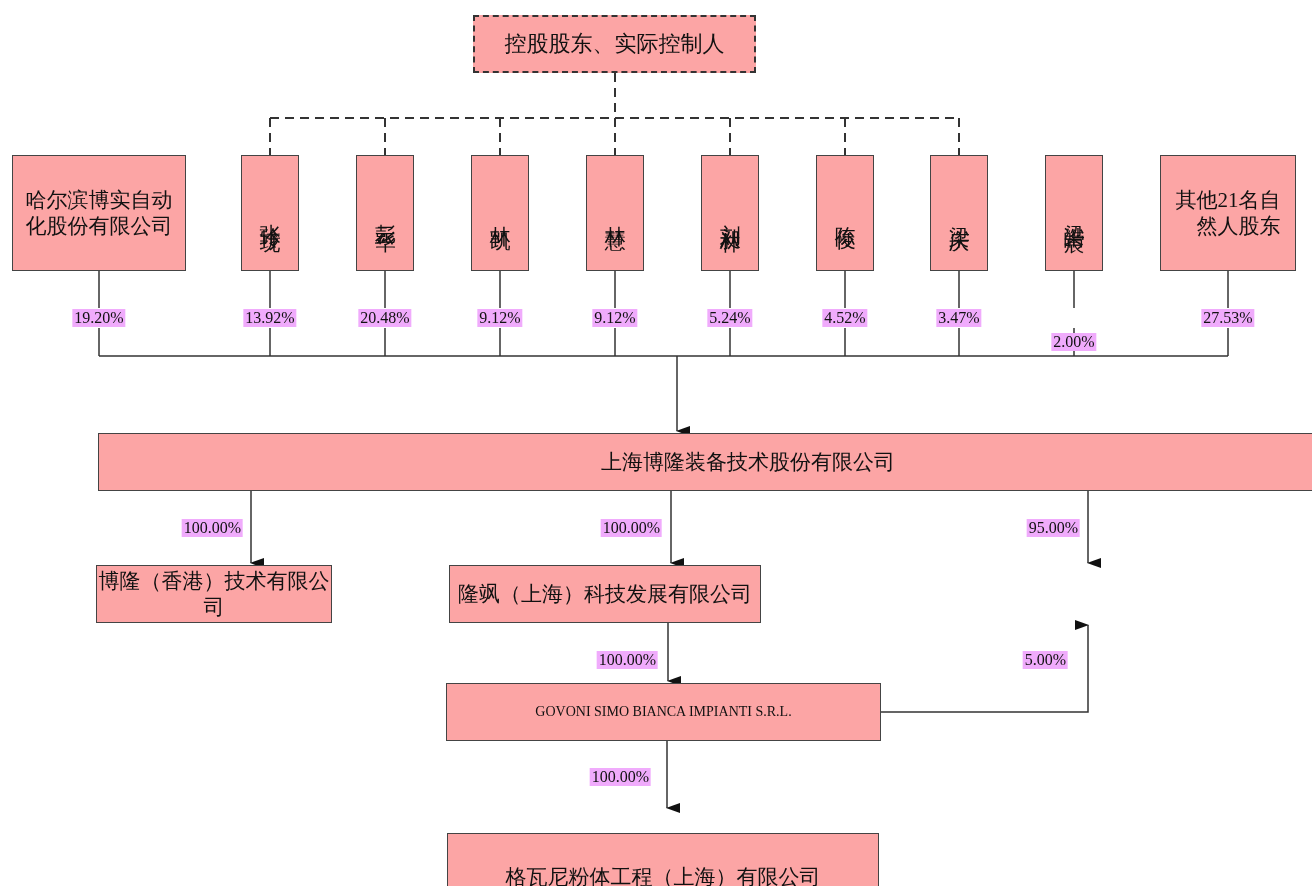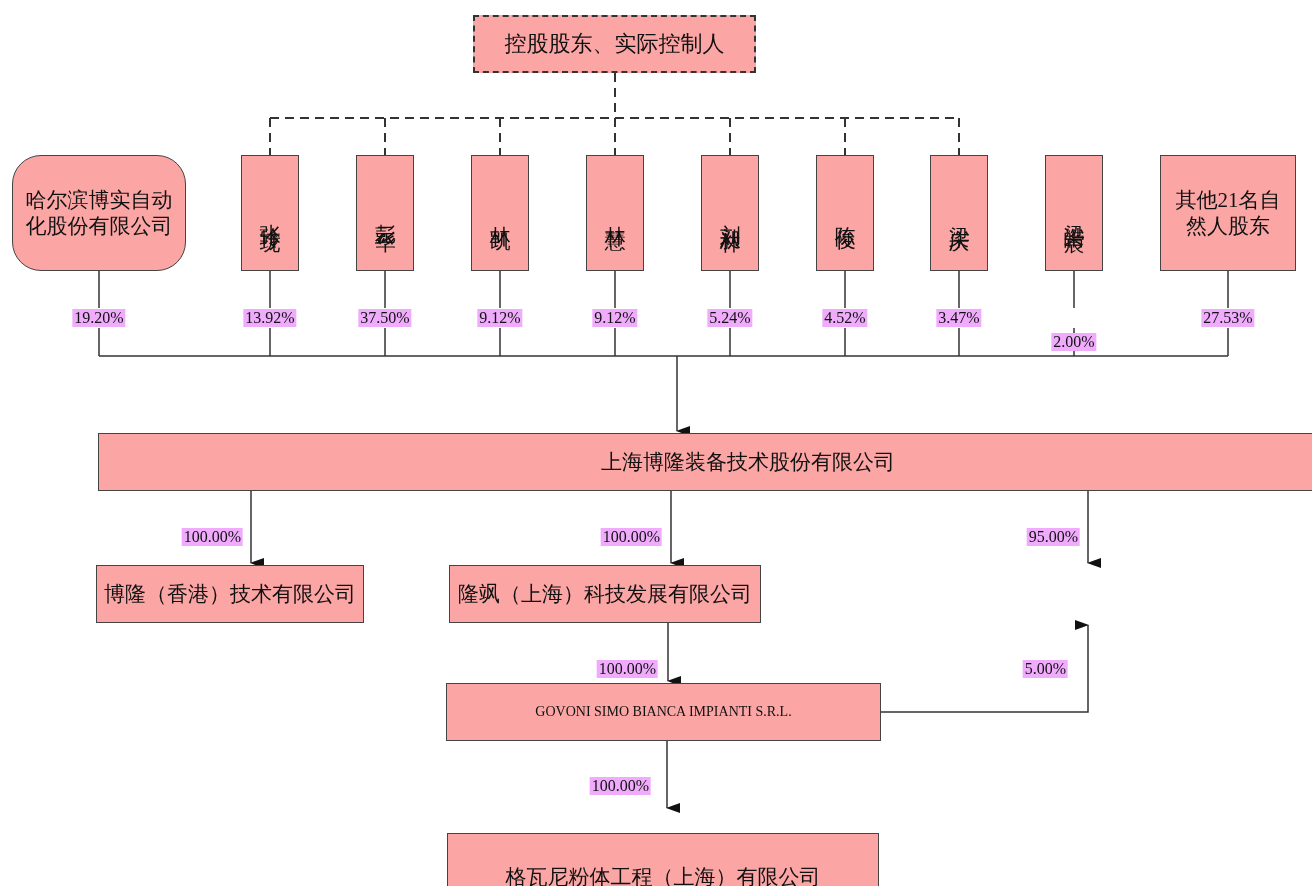--- a/index.html
+++ b/index.html
@@ -7,21 +7,21 @@
          font-family: "Liberation Serif", "DejaVu Serif", serif; color: #111; }
   #stage { position: absolute; left: 0; top: 0; width: 1312px; height: 886px; }
   .box { position: absolute; box-sizing: border-box; border: 1.5px solid #444; background: #fca5a5;
          display: flex; align-items: center; justify-content: center; text-align: center;
          font-size: 21px; line-height: 1.25; }
   .box.dashed { border: 2px dashed #333; }
   .box.vert { writing-mode: vertical-rl; text-orientation: upright; letter-spacing: 4px; font-size: 21px; }
   .box.wrap { padding: 6px 10px; }
   .box .lbl { display: block; }
   .pct { position: absolute; font-size: 16px; transform: translate(-50%, -50%); background: #f0abfc; padding: 0 2px; white-space: nowrap; }
-  .pct.left { transform: translate(-100%, -50%); margin-top: 9px; }
+  .pct.left { transform: translate(-100%, -50%); }
   svg#lines { position: absolute; left: 0; top: 0; }
 </style>
 </head>
 <body>
 
 <div id="stage">
   <svg id="lines" width="1312" height="886">
     <defs>
       <marker id="arrow" markerWidth="10" markerHeight="14" refX="5" refY="13" orient="auto-start-reverse" markerUnits="userSpaceOnUse" viewBox="0 0 10 14">
         <path d="M0,0 L10,0 L5,14 Z" fill="#111" transform="rotate(0)"></path>
@@ -65,21 +65,21 @@
         <line x1="668" y1="623" x2="668" y2="681" marker-end="url(#arrow)"></line>
         <polyline points="881,712 1088,712 1088,625" marker-end="url(#arrow)"></polyline>
         <line x1="667" y1="741" x2="667" y2="808" marker-end="url(#arrow)"></line>
       </g>
   </svg>
 
   <div class="box dashed" style="left:473px;top:15px;width:283px;height:58px;font-size:22px;">
     <span class="lbl">控股股东、实际控制人</span>
   </div>
 
-  <div class="box wrap" style="left:12px;top:155px;width:174px;height:116px;border-radius:29px;">
+  <div class="box wrap" style="left:12px;top:155px;width:174px;height:116px;">
     <span class="lbl" style="width:7.2em;">哈尔滨博实自动化股份有限公司</span>
   </div>
   <div class="box vert" style="left:241px;top:155px;width:58px;height:116px;">
     <span class="lbl">张玲珑</span>
   </div>
   <div class="box vert" style="left:356px;top:155px;width:58px;height:116px;">
     <span class="lbl">彭云华</span>
   </div>
   <div class="box vert" style="left:471px;top:155px;width:58px;height:116px;">
     <span class="lbl">林凯</span>
@@ -93,43 +93,43 @@
   <div class="box vert" style="left:816px;top:155px;width:58px;height:116px;">
     <span class="lbl">陈俊</span>
   </div>
   <div class="box vert" style="left:930px;top:155px;width:58px;height:116px;">
     <span class="lbl">梁庆</span>
   </div>
   <div class="box vert" style="left:1045px;top:155px;width:58px;height:116px;">
     <span class="lbl">梁皓宸</span>
   </div>
   <div class="box wrap" style="left:1160px;top:155px;width:136px;height:116px;">
-    <span class="lbl" style="width:5em;">其他21名自然人股东</span>
+    <span class="lbl" style="width:5em;text-align:right;">其他21名自然人股东</span>
   </div>
 
   <span class="pct" style="left:99px;top:318px;">19.20%</span>
   <span class="pct" style="left:270px;top:318px;">13.92%</span>
-  <span class="pct" style="left:385px;top:318px;">37.50%</span>
+  <span class="pct" style="left:385px;top:318px;">20.48%</span>
   <span class="pct" style="left:500px;top:318px;">9.12%</span>
   <span class="pct" style="left:615px;top:318px;">9.12%</span>
   <span class="pct" style="left:730px;top:318px;text-align:right;">5.24%</span>
   <span class="pct" style="left:845px;top:318px;">4.52%</span>
   <span class="pct" style="left:959px;top:318px;">3.47%</span>
   <span class="pct" style="left:1074px;top:318px;margin-top:24px;">2.00%</span>
   <span class="pct" style="left:1228px;top:318px;">27.53%</span>
 
   <div class="box" style="left:98px;top:433px;width:1300px;height:58px;">
     <span class="lbl">上海博隆装备技术股份有限公司</span>
   </div>
 
   <span class="pct left" style="left:243px;top:528px;">100.00%</span>
   <span class="pct left" style="left:662px;top:528px;">100.00%</span>
   <span class="pct left" style="left:1080px;top:528px;">95.00%</span>
 
-  <div class="box" style="left:96px;top:565px;width:268px;height:58px;">
+  <div class="box" style="left:96px;top:565px;width:236px;height:58px;">
     <span class="lbl">博隆（香港）技术有限公司</span>
   </div>
   <div class="box" style="left:449px;top:565px;width:312px;height:58px;">
     <span class="lbl">隆飒（上海）科技发展有限公司</span>
   </div>
 
   <span class="pct left" style="left:658px;top:660px;">100.00%</span>
   <span class="pct left" style="left:1068px;top:660px;">5.00%</span>
   <div class="box" style="left:446px;top:683px;width:435px;height:58px;font-size:14px;">
     <span class="lbl">GOVONI SIMO BIANCA IMPIANTI S.R.L.</span>

